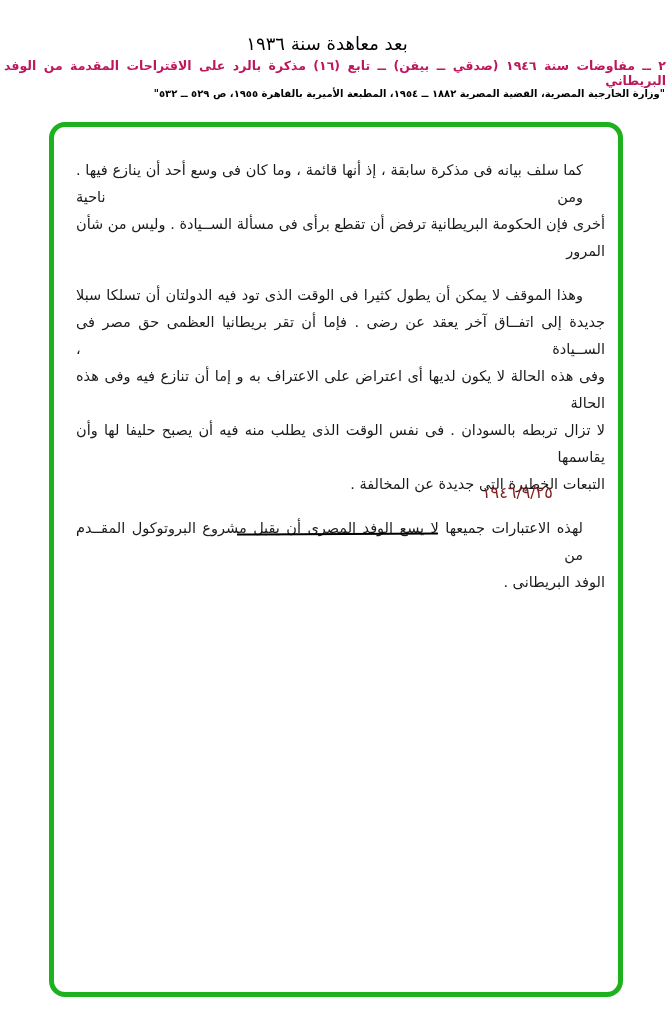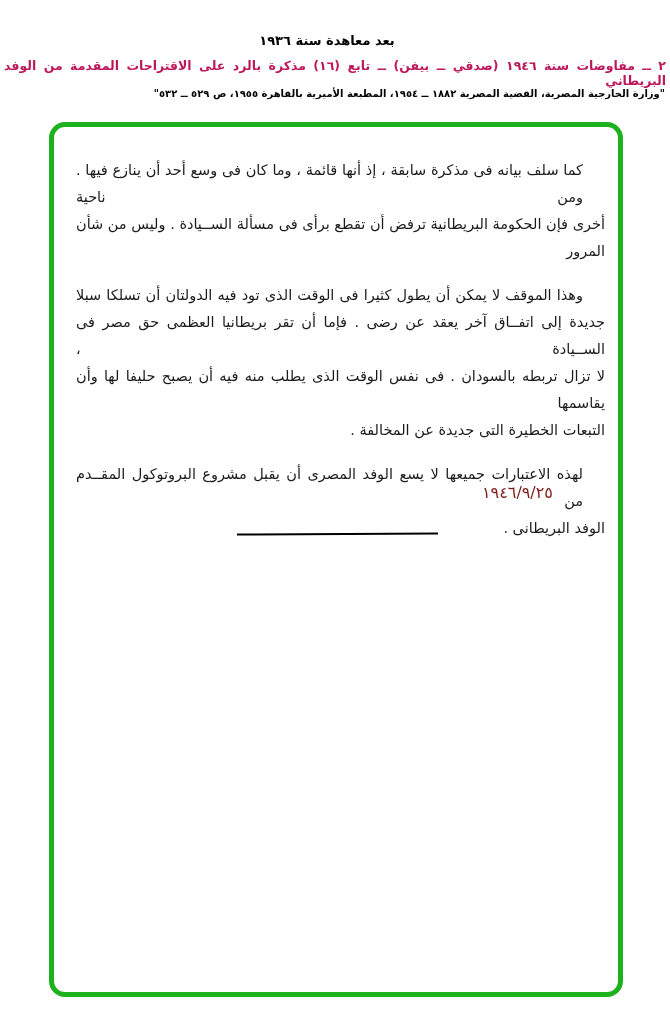--- a/index.html
+++ b/index.html
@@ -16,22 +16,22 @@
     color: #111111;
     overflow: hidden;
   }
   .hdr-title {
     position: absolute;
     top: 33px;
     left: 0;
     right: 16px;
     direction: rtl;
     text-align: center;
-    font-size: 13px;
-    font-weight: bold;
+    font-size: 18px;
+    font-weight: normal;
     color: #000000;
   }
   .hdr-subtitle {
     position: absolute;
     top: 58px;
     left: 4px;
     right: 4px;
     direction: rtl;
     text-align: justify;
     text-align-last: justify;
@@ -114,20 +114,21 @@
     <div class="doc-body">
 
       <div class="para">
         <div class="line first">كما سلف بيانه فى مذكرة سابقة ، إذ أنها قائمة ، وما كان فى وسع أحد أن ينازع فيها . ومن ناحية</div>
         <div class="line">أخرى فإن الحكومة البريطانية ترفض أن تقطع برأى فى مسألة الســيادة . وليس من شأن المرور</div>
       </div>
 
       <div class="para">
         <div class="line first">وهذا الموقف لا يمكن أن يطول كثيرا فى الوقت الذى تود فيه الدولتان أن تسلكا سبلا</div>
         <div class="line">جديدة إلى اتفــاق آخر يعقد عن رضى . فإما أن تقر بريطانيا العظمى حق مصر فى الســيادة ،</div>
+        <div class="line">وفى هذه الحالة لا يكون لديها أى اعتراض على الاعتراف به و إما أن تنازع فيه وفى هذه الحالة</div>
         <div class="line">لا تزال تربطه بالسودان . فى نفس الوقت الذى يطلب منه فيه أن يصبح حليفا لها وأن يقاسمها</div>
         <div class="line last">التبعات الخطيرة التى جديدة عن المخالفة .</div>
       </div>
 
       <div class="para">
         <div class="line first">لهذه الاعتبارات جميعها لا يسع الوفد المصرى أن يقبل مشروع البروتوكول المقــدم من</div>
         <div class="line last">الوفد البريطانى .</div>
       </div>
 
     </div>

